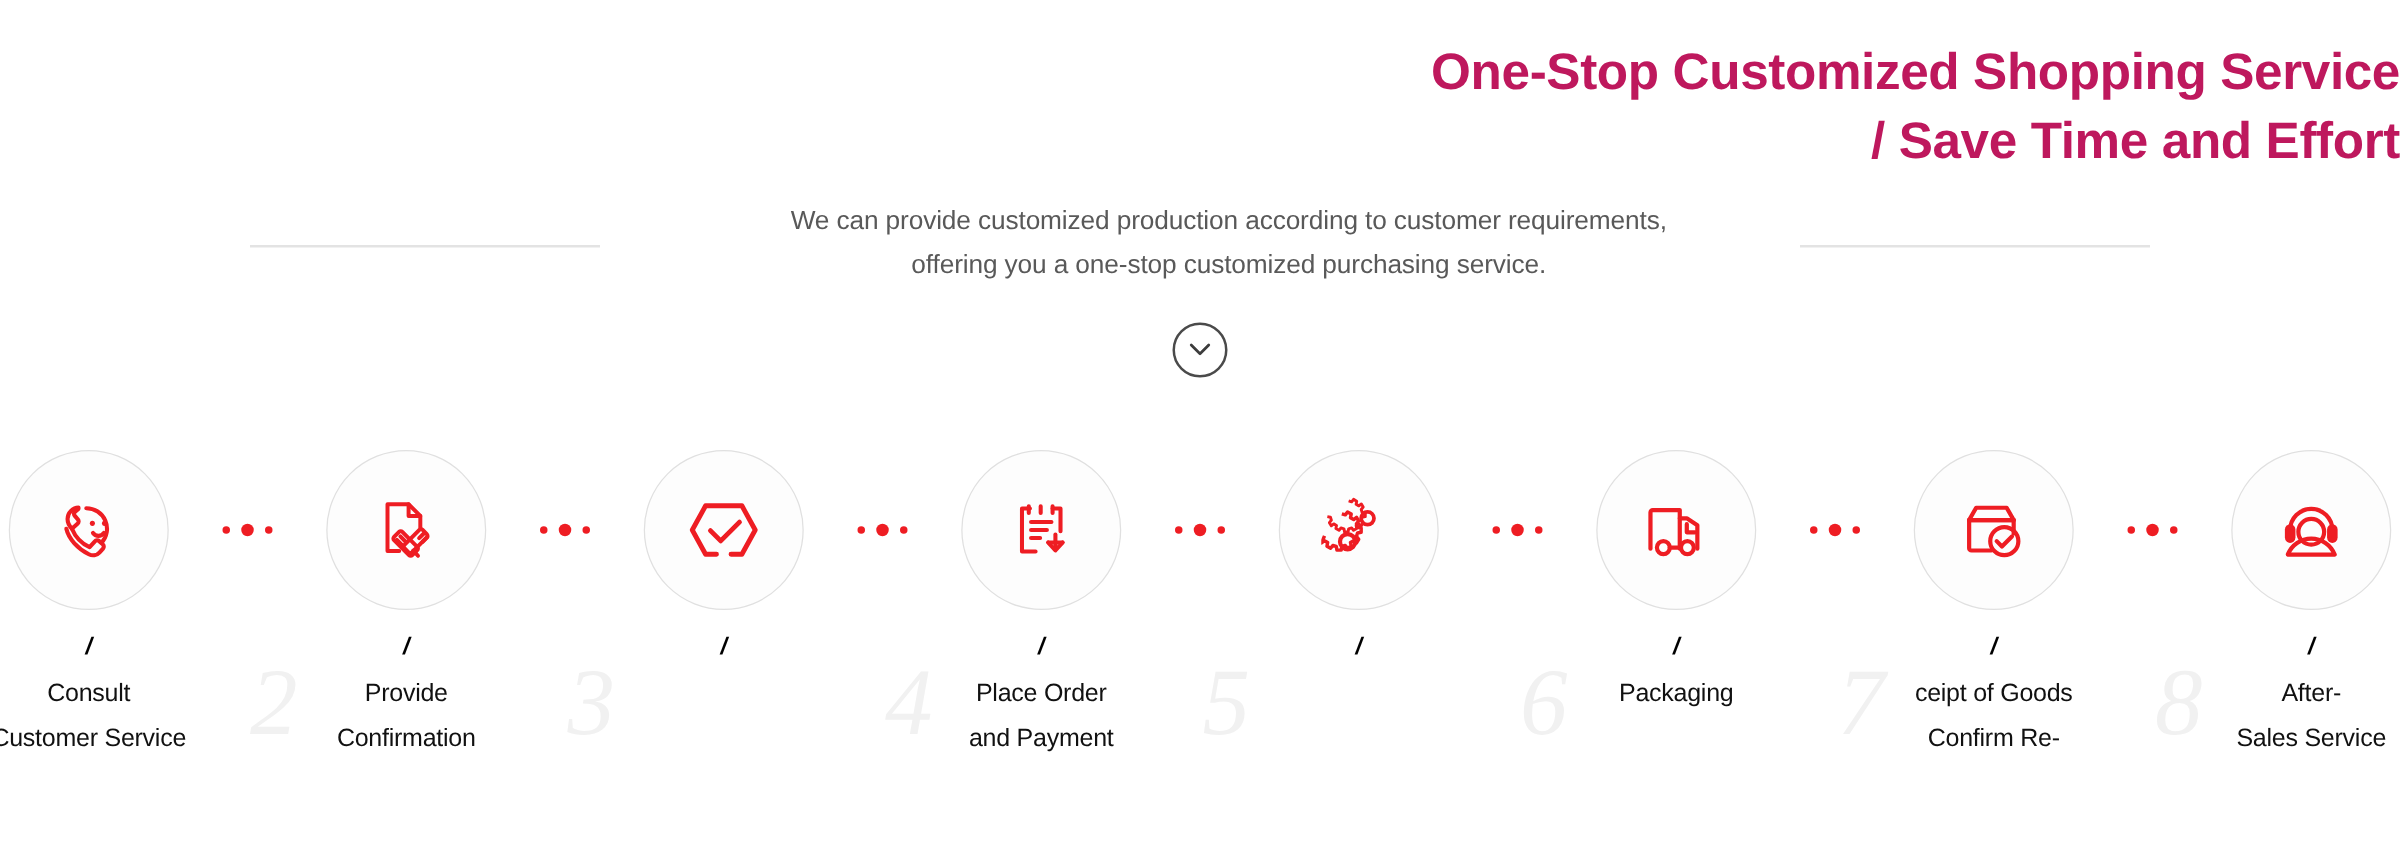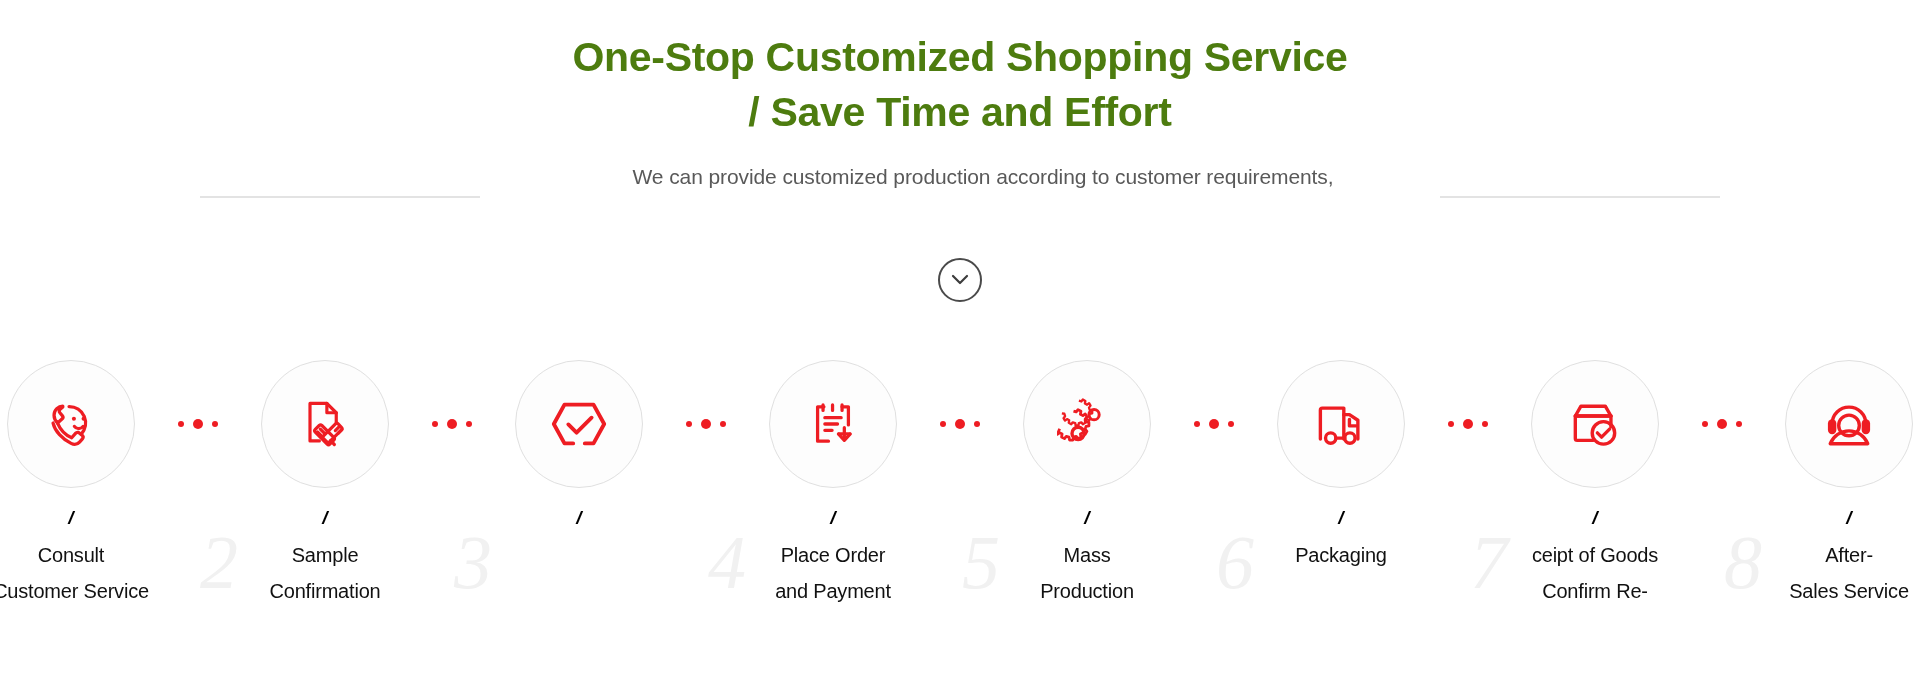--- a/index.html
+++ b/index.html
@@ -25,23 +25,24 @@
     top: 30px;
     left: 0;
     width: 1920px;
     text-align: center;
   }
 
   .title {
     font-family: "Liberation Sans", sans-serif;
     font-size: 41px;
     font-weight: bold;
-    color: #4d7c0f;
+    color: #be185d;
     line-height: 55px;
     letter-spacing: -0.3px;
+    text-align: right;
   }
   .title-line { display: block; }
 
   .subtitle {
     margin-top: 19px;
     font-size: 21px;
     font-weight: normal;
     color: #595959;
     line-height: 35px;
     letter-spacing: -0.1px;
@@ -168,20 +169,21 @@
 
 <div class="page">
 
   <div class="header">
     <h1 class="title">
       <span class="title-line">One-Stop Customized Shopping Service</span>
       <span class="title-line">/ Save Time and Effort</span>
     </h1>
     <p class="subtitle">
       <span class="subtitle-line">We can provide customized production according to customer requirements,</span>
+      <span class="subtitle-line">offering you a one-stop customized purchasing service.</span>
     </p>
   </div>
 
   <div class="rule rule-left"></div>
   <div class="rule rule-right"></div>
 
   <div class="chevron-circle">
     <span>
       <svg width="18" height="12" viewBox="0 0 18 12" fill="none">
         <path d="M2 2 L9 9 L16 2" stroke="#3d3d3d" stroke-width="2.2" stroke-linecap="round" stroke-linejoin="round"></path>
@@ -233,21 +235,21 @@
             <rect x="35.5" y="30.5" width="9" height="22" rx="2" transform="rotate(45 40 41.5)"></rect>
             <path d="M47 35l-4 4M50 38l-4 4"></path>
             <path d="M38 49.5l4 4.5"></path>
           </svg>
         </span>
       </div>
       <div class="caption">
         <span class="bignum">2</span>
         <div class="slash">/</div>
         <div class="caption-text">
-          <span>Sample</span>
+          <span>Provide</span>
           <span>Confirmation</span>
         </div>
       </div>
     </div>
 
     <div class="dots">
       <span class="dot"></span>
       <span class="dot big"></span>
       <span class="dot"></span>
     </div>
@@ -316,24 +318,20 @@
             <path d="M19 29.5l3.6 1.1 2.3-3 3.8 2.2-.7 3.8 3.3 1.9 3-2.3 2.2 3.8-2.3 3 1.1 3.6 3.8.7v4.4
                      l-3.8.7-1.1 3.6 2.3 3-2.2 3.8-3-2.3-3.3 1.9.7 3.8-3.8 2.2-2.3-3-3.6 1.1-.7 3.8h-4.4l-.7-3.8
                      -3.6-1.1-2.3 3-3.8-2.2.7-3.8-3.3-1.9-3 2.3L1 52.5" transform="translate(2 -6) scale(0.82)" stroke-width="3.6"></path>
             <circle cx="22.5" cy="42" r="6.5" stroke-width="3.6"></circle>
           </svg>
         </span>
       </div>
       <div class="caption">
         <span class="bignum">5</span>
         <div class="slash">/</div>
-        <div class="caption-text">
-          <span>Mass</span>
-          <span>Production</span>
-        </div>
       </div>
     </div>
 
     <div class="dots">
       <span class="dot"></span>
       <span class="dot big"></span>
       <span class="dot"></span>
     </div>
 
     <div class="step">

